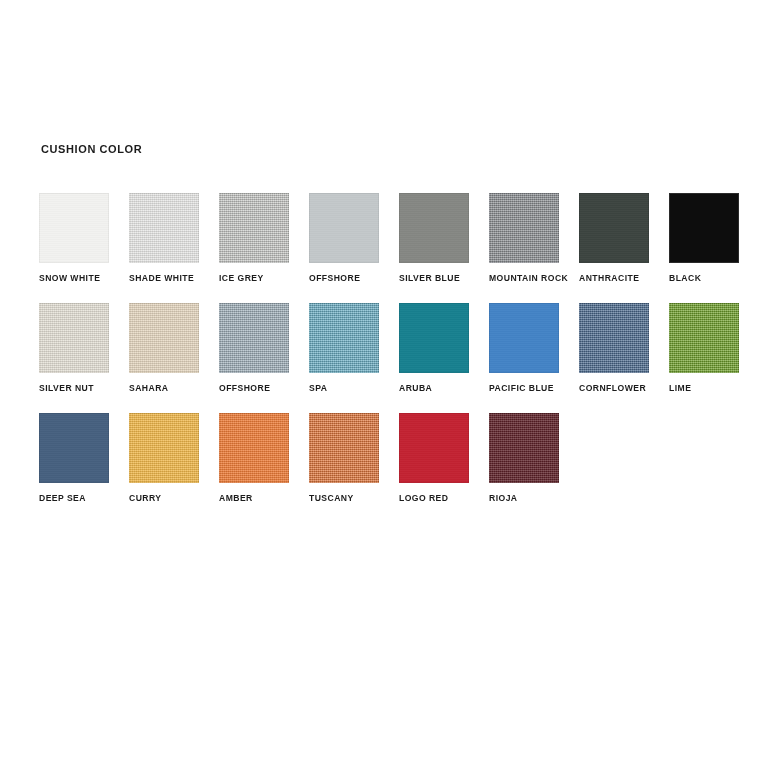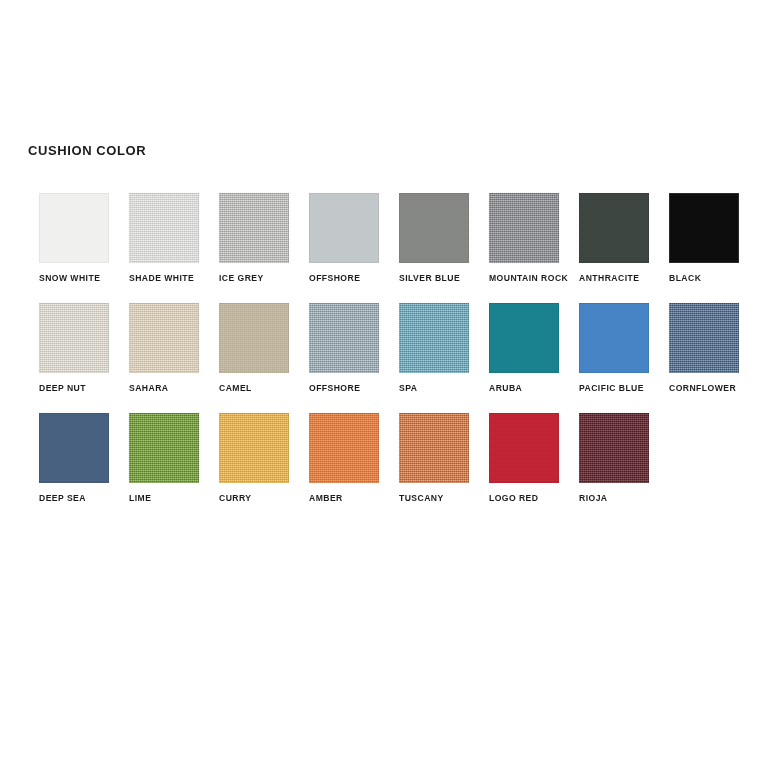--- a/index.html
+++ b/index.html
@@ -16,23 +16,23 @@
 
   .page {
     position: relative;
     width: 768px;
     height: 768px;
     box-sizing: border-box;
   }
 
   .panel-title {
     position: absolute;
-    left: 28px;
+    left: 41px;
     top: 143px;
-    font-size: 13px;
+    font-size: 11px;
     font-weight: bold;
     letter-spacing: 0.6px;
     color: #1b1b1b;
     white-space: nowrap;
   }
 
   .swatch-grid {
     position: absolute;
     left: 39px;
     top: 193px;
@@ -184,35 +184,29 @@
       <div class="swatch-cell">
         <div class="swatch-chip" style="background-color: rgb(13, 13, 13); box-shadow: rgb(43, 43, 43) 0px 0px 0px 1px inset;">
           <div class="weave tex-none"></div>
         </div>
         <div class="swatch-label">BLACK</div>
       </div>
       <div class="swatch-cell">
         <div class="swatch-chip" style="background-color: rgb(228, 224, 214); box-shadow: rgb(216, 212, 202) 0px 0px 0px 1px inset;">
           <div class="weave tex-medium"></div>
         </div>
-        <div class="swatch-label">DEEP NUT</div>
+        <div class="swatch-label">SILVER NUT</div>
       </div>
       <div class="swatch-cell">
         <div class="swatch-chip" style="background-color: rgb(229, 215, 192); box-shadow: rgb(217, 203, 180) 0px 0px 0px 1px inset;">
           <div class="weave tex-medium"></div>
         </div>
         <div class="swatch-label">SAHARA</div>
       </div>
       <div class="swatch-cell">
-        <div class="swatch-chip" style="background-color: rgb(196, 184, 159); box-shadow: rgb(184, 173, 149) 0px 0px 0px 1px inset;">
-          <div class="weave tex-light"></div>
-        </div>
-        <div class="swatch-label">CAMEL</div>
-      </div>
-      <div class="swatch-cell">
         <div class="swatch-chip" style="background-color: rgb(162, 179, 189); box-shadow: rgb(151, 167, 177) 0px 0px 0px 1px inset;">
           <div class="weave tex-strong"></div>
         </div>
         <div class="swatch-label">OFFSHORE</div>
       </div>
       <div class="swatch-cell">
         <div class="swatch-chip" style="background-color: rgb(107, 176, 198); box-shadow: rgb(96, 163, 184) 0px 0px 0px 1px inset;">
           <div class="weave tex-strong"></div>
         </div>
         <div class="swatch-label">SPA</div>
@@ -229,32 +223,32 @@
         </div>
         <div class="swatch-label">PACIFIC BLUE</div>
       </div>
       <div class="swatch-cell">
         <div class="swatch-chip" style="background-color: rgb(75, 107, 144); box-shadow: rgb(69, 98, 133) 0px 0px 0px 1px inset;">
           <div class="weave tex-strong"></div>
         </div>
         <div class="swatch-label">CORNFLOWER</div>
       </div>
       <div class="swatch-cell">
+        <div class="swatch-chip" style="background-color: rgb(111, 162, 42); box-shadow: rgb(101, 148, 38) 0px 0px 0px 1px inset;">
+          <div class="weave tex-strong"></div>
+        </div>
+        <div class="swatch-label">LIME</div>
+      </div>
+      <div class="swatch-cell">
         <div class="swatch-chip" style="background-color: rgb(70, 96, 127); box-shadow: rgb(64, 88, 117) 0px 0px 0px 1px inset;">
           <div class="weave tex-smooth"></div>
         </div>
         <div class="swatch-label">DEEP SEA</div>
       </div>
       <div class="swatch-cell">
-        <div class="swatch-chip" style="background-color: rgb(111, 162, 42); box-shadow: rgb(101, 148, 38) 0px 0px 0px 1px inset;">
-          <div class="weave tex-strong"></div>
-        </div>
-        <div class="swatch-label">LIME</div>
-      </div>
-      <div class="swatch-cell">
         <div class="swatch-chip" style="background-color: rgb(241, 184, 73); box-shadow: rgb(224, 171, 66) 0px 0px 0px 1px inset;">
           <div class="weave tex-medium"></div>
         </div>
         <div class="swatch-label">CURRY</div>
       </div>
       <div class="swatch-cell">
         <div class="swatch-chip" style="background-color: rgb(238, 123, 54); box-shadow: rgb(221, 113, 49) 0px 0px 0px 1px inset;">
           <div class="weave tex-medium"></div>
         </div>
         <div class="swatch-label">AMBER</div>

